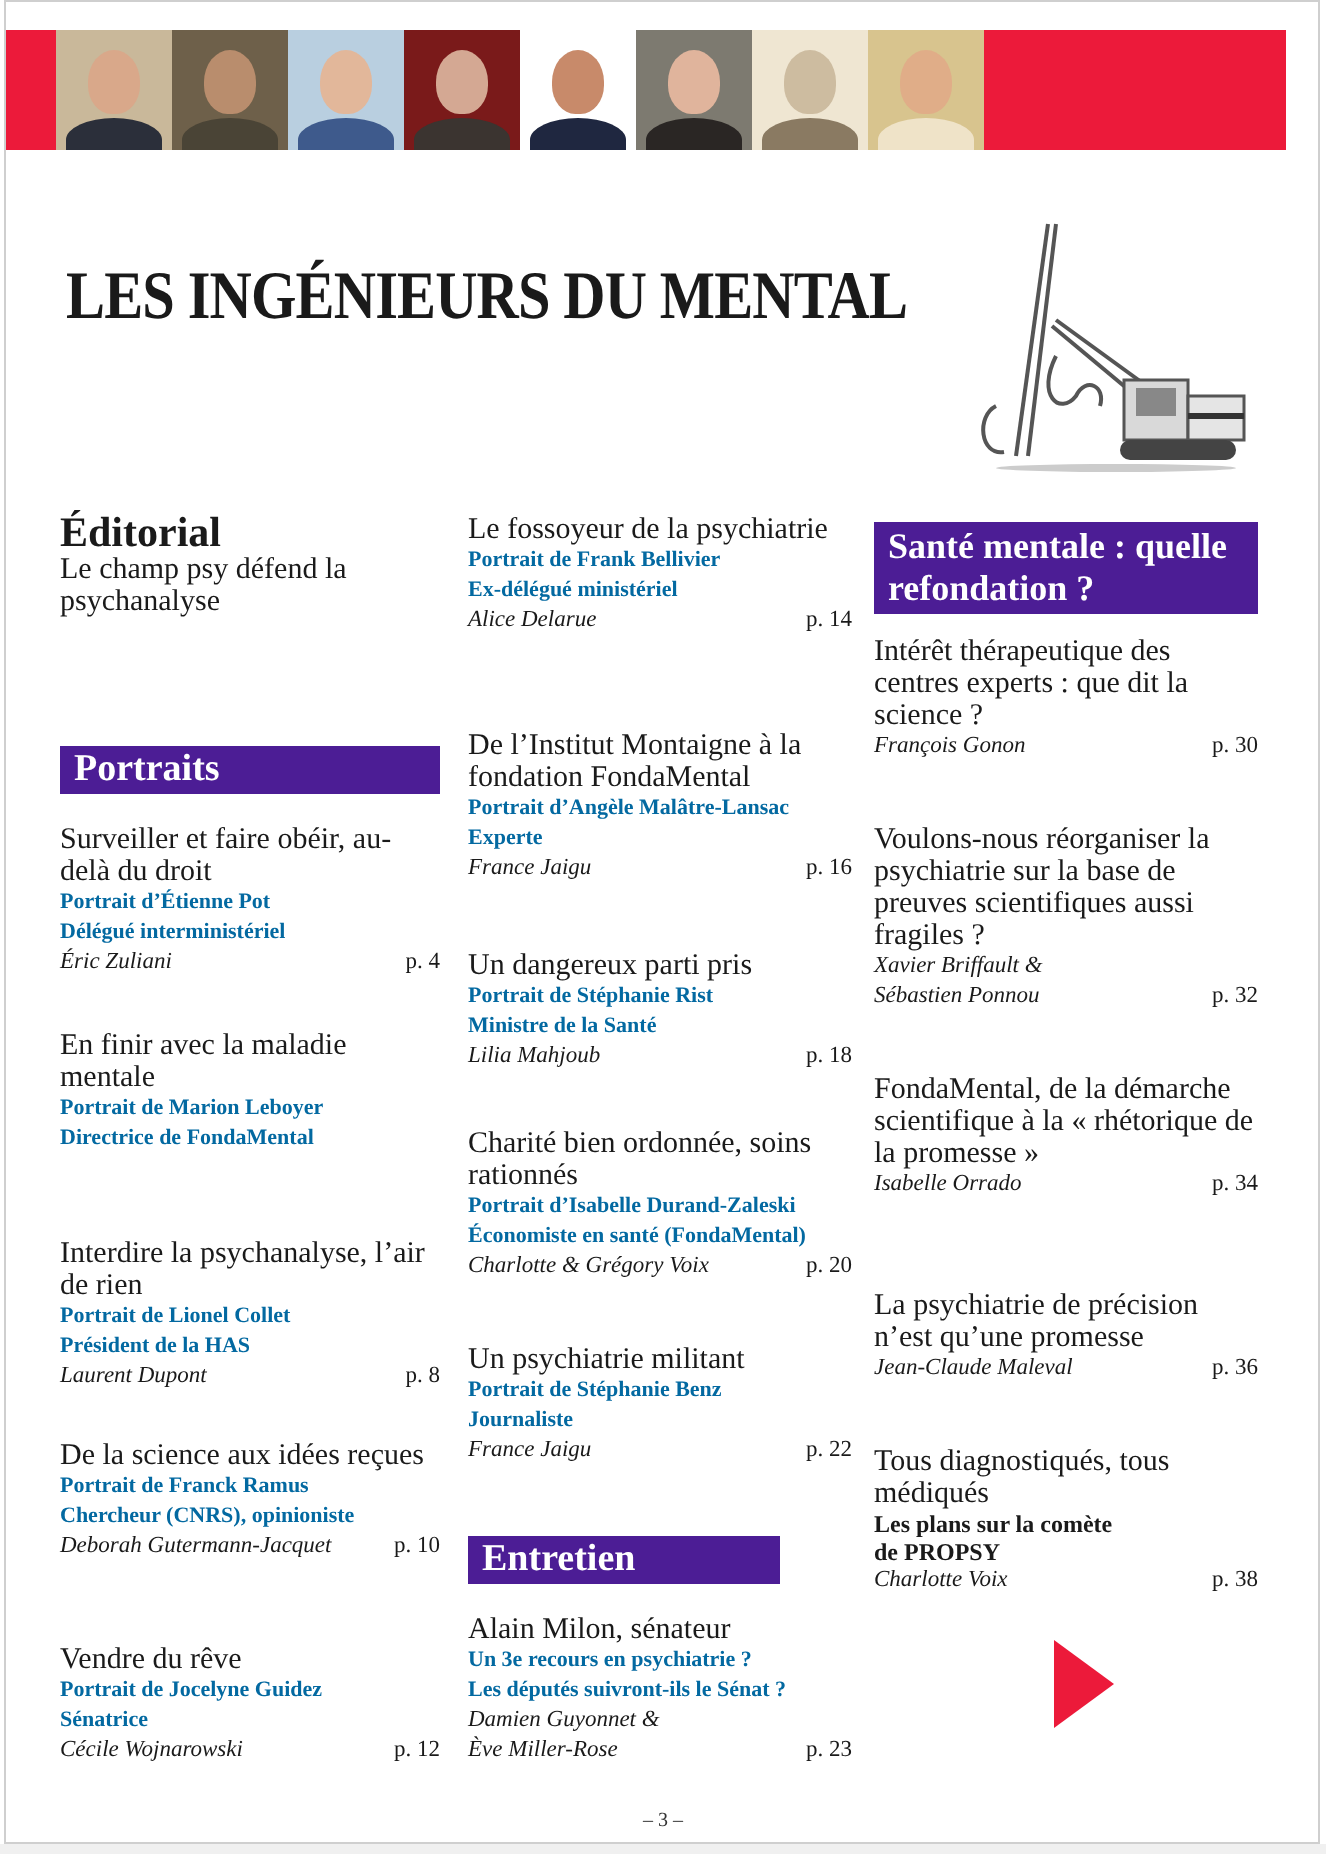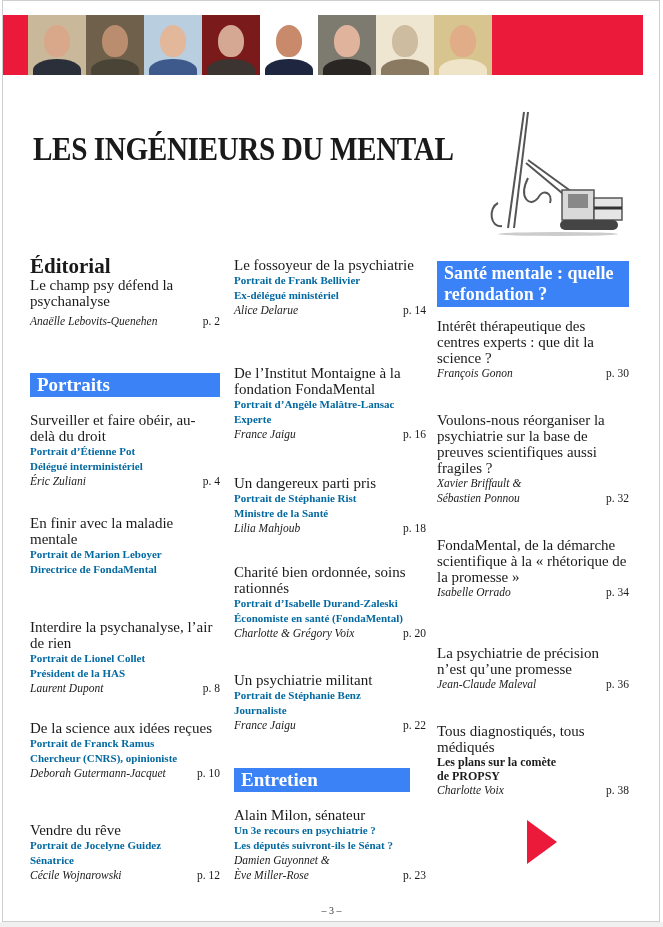--- a/index.html
+++ b/index.html
@@ -29,23 +29,23 @@
     .entry { position: absolute; left: 0; width: 100%; }
     .entry .title { font-weight: normal; font-size: 15px; line-height: 16px; color: #1a1a1a; }
     .entry .big-title { font-weight: bold; font-size: 21px; line-height: 22px; }
     .entry .sub { font-weight: bold; font-size: 11px; line-height: 15px; color: #0369a1; }
     .entry .sub-black { font-weight: bold; font-size: 12px; line-height: 14px; color: #1a1a1a; }
     .entry .author-row { display: flex; justify-content: space-between; align-items: baseline; font-size: 11.5px; line-height: 15px; }
     .entry .author { font-style: italic; text-align: right; }
     .entry .author-line { font-style: italic; font-size: 11.5px; line-height: 15px; }
     .entry .page { font-size: 11.5px; }
 
-    .section-bar { position: absolute; background: #3b82f6; color: #ffffff; font-weight: bold; }
+    .section-bar { position: absolute; background: #4c1d95; color: #ffffff; font-weight: bold; }
     .section-portraits { left: 30px; top: 373px; width: 190px; height: 24px; font-size: 19px; line-height: 24px; padding-left: 7px; }
-    .section-entretien { left: 234px; top: 768px; width: 176px; height: 24px; font-size: 19px; line-height: 24px; padding-left: 7px; }
+    .section-entretien { left: 234px; top: 768px; width: 156px; height: 24px; font-size: 19px; line-height: 24px; padding-left: 7px; }
     .section-sante { left: 437px; top: 261px; width: 192px; height: 46px; font-size: 18px; line-height: 21px; padding: 2px 0 0 7px; }
 
     .arrow { position: absolute; left: 527px; top: 820px; width: 0; height: 0; border-top: 22px solid transparent; border-bottom: 22px solid transparent; border-left: 30px solid #ec1a3a; }
 
     .page-number { position: absolute; left: 0; width: 663px; top: 905px; text-align: center; font-size: 10px; color: #333; }
   </style>
 </head>
 <body>
 
 <div class="page-frame"></div>
@@ -104,24 +104,20 @@
   <rect x="126" y="90" width="28" height="22" fill="#e5e5e5" stroke="#555" stroke-width="1.5"></rect>
   <line x1="126" y1="100" x2="154" y2="100" stroke="#333" stroke-width="3"></line>
   <rect x="92" y="112" width="58" height="10" rx="5" fill="#444"></rect>
   <ellipse cx="90" cy="126" rx="60" ry="2" fill="#ccc"></ellipse>
 </svg>
 
 <div class="col col1">
   <div class="entry" style="top:0px">
     <div class="big-title">Éditorial</div>
     <div class="title" style="font-size:15px">Le champ psy défend la psychanalyse</div>
-    <div class="author-row" style="margin-top:5px">
-      <span class="author">Anaëlle Lebovits-Quenehen</span>
-      <span class="page">p. 2</span>
-    </div>
   </div>
 
   <div class="entry" style="top:157px">
     <div class="title">Surveiller et faire obéir, au-delà du droit</div>
     <div class="sub">Portrait d’Étienne Pot</div>
     <div class="sub">Délégué interministériel</div>
     <div class="author-row">
       <span class="author">Éric Zuliani</span>
       <span class="page">p. 4</span>
     </div>

